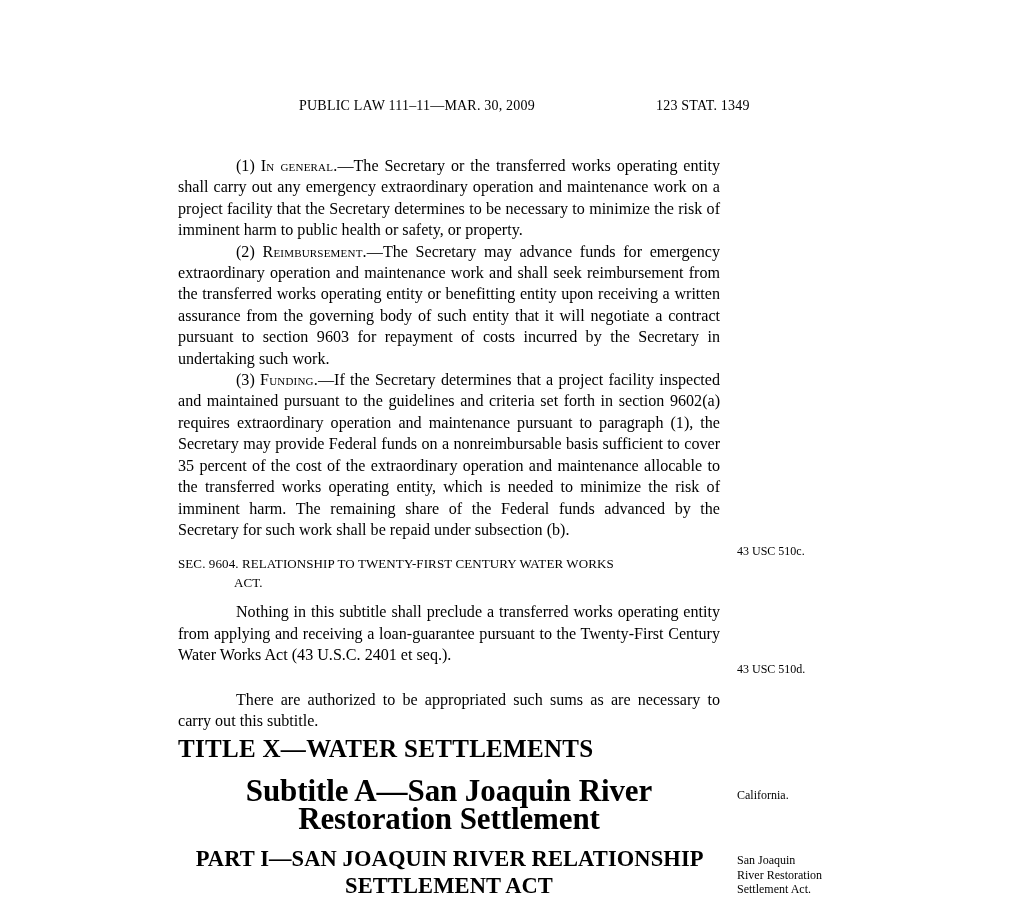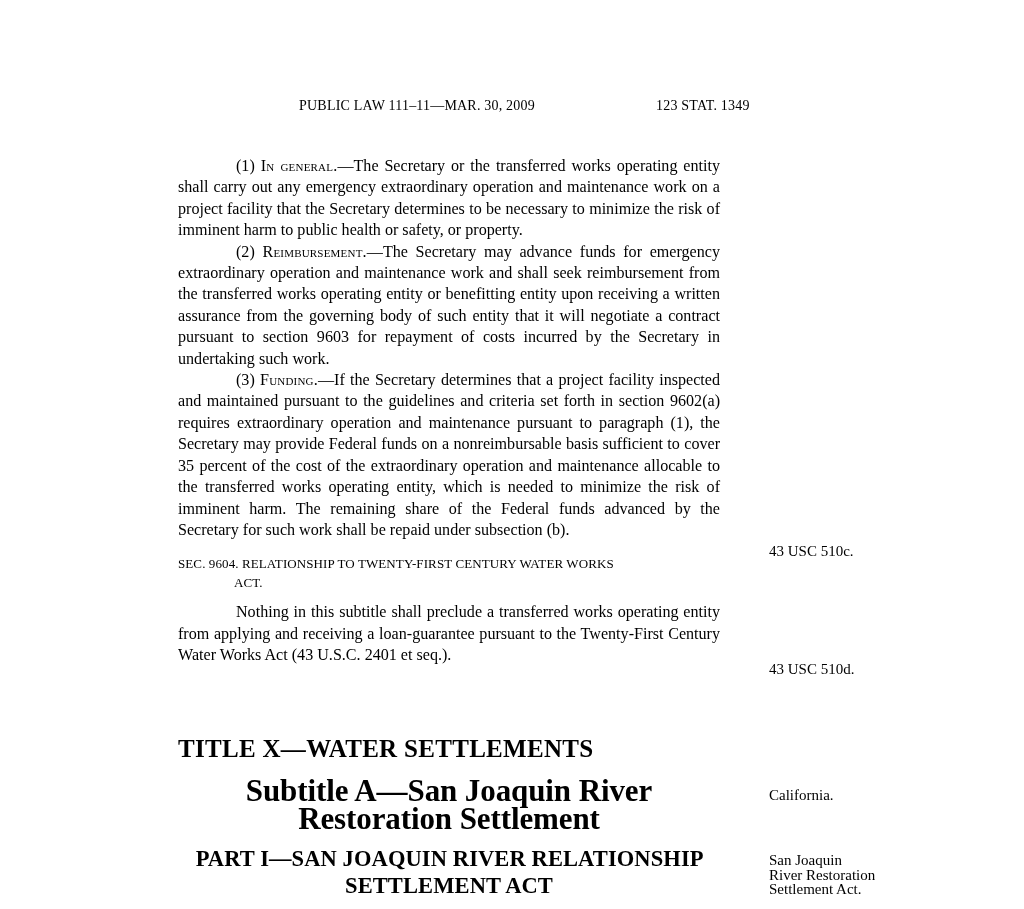--- a/index.html
+++ b/index.html
@@ -115,23 +115,23 @@
     text-align: center;
     font-size: 22.5px;
     font-weight: bold;
     line-height: 27px;
     letter-spacing: 0.1px;
   }
 
   
   .sidenote {
     position: absolute;
-    left: 769px;
+    left: 737px;
     width: 150px;
-    font-size: 15px;
+    font-size: 12px;
     line-height: 14.6px;
     text-align: left;
   }
   #sidenote-9604 { top: 544px; }
   #sidenote-9605 { top: 662px; }
   #sidenote-california { top: 788px; }
   #sidenote-sjrrsa { top: 853px; }
 </style>
 </head>
 <body>
@@ -156,20 +156,21 @@
 
     <div class="gap-after-sec"></div>
 
     <p class="body">Nothing in this subtitle shall preclude a transferred works operating entity from applying and receiving a loan-guarantee pursuant to the Twenty-First Century Water Works Act (43 U.S.C. 2401 et seq.).</p>
 
     <div class="gap-before-sec"></div>
 
 
     <div class="gap-after-sec"></div>
 
+    <p class="body">There are authorized to be appropriated such sums as are necessary to carry out this subtitle.</p>
 
   </div>
 
   <div class="title-x">TITLE X—WATER SETTLEMENTS</div>
 
   <div class="subtitle-a"><span>Subtitle A—San Joaquin River Restoration</span>
     <span>Settlement</span></div>
 
   <div class="part-i"><span>PART I—SAN JOAQUIN RIVER RELATIONSHIP</span>
     <span>SETTLEMENT ACT</span></div>

